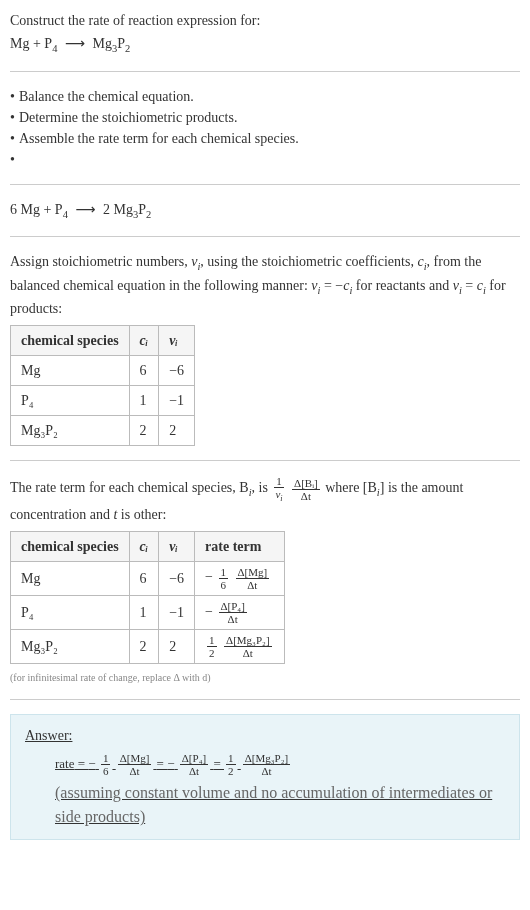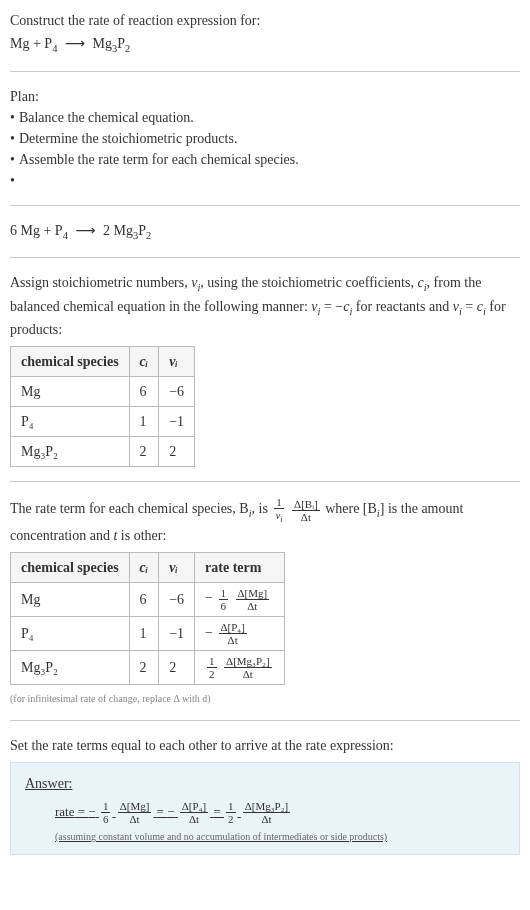--- a/index.html
+++ b/index.html
@@ -51,40 +51,39 @@
   .inline-math { white-space: nowrap; }
   .answer-box {
     background: #e9f4f8;
     border: 1px solid #cde4ec;
     padding: 10px 14px;
     margin-top: 6px;
     text-decoration: underline;
   }
   .answer-label { font-size: 14px; margin-bottom: 6px; }
   .rate-line { margin-left: 30px; font-size: 13px; }
-  .answer-note { font-size: 10px; color: #666; margin-left: 30px; margin-top: 4px; }
+  .answer-note { font-size: 16px; color: #666; margin-left: 30px; margin-top: 4px; }
   .eqline { margin: 2px 0; }
   .it { font-style: italic; }
 </style>
 </head>
 <body>
 
 <div class="section">
   <div class="eqline">Construct the rate of reaction expression for:</div>
   <div class="eqline">
     <span>Mg + P</span><span class="sub">4</span>
     <span class="arrow">⟶</span>
     <span>Mg</span><span class="sub">3</span><span>P</span><span class="sub">2</span>
   </div>
 </div>
 
 <hr class="divider">
 
 <div class="section">
-  <div>Plan:</div>
   <div class="bullet-row">
       <span class="bullet">•</span>
       <span>Balance the chemical equation.</span>
     </div>
   <div class="bullet-row">
       <span class="bullet">•</span>
       <span>Determine the stoichiometric products.</span>
     </div>
   <div class="bullet-row">
       <span class="bullet">•</span>
@@ -214,21 +213,20 @@
       </td>
     </tr>
   </tbody>
     </table>
   <div class="small-note">(for infinitesimal rate of change, replace Δ with d)</div>
 </div>
 
 <hr class="divider">
 
 <div class="section">
-  <div>Set the rate terms equal to each other to arrive at the rate expression:</div>
   <div class="answer-box">
     <div class="answer-label">Answer:</div>
     <div class="rate-line">
       <span>rate</span><span> = </span>
       <span>−</span>
       <span class="frac">
           <span class="num">1</span>
           <span class="den">6</span>
         </span>
       <span class="frac">

